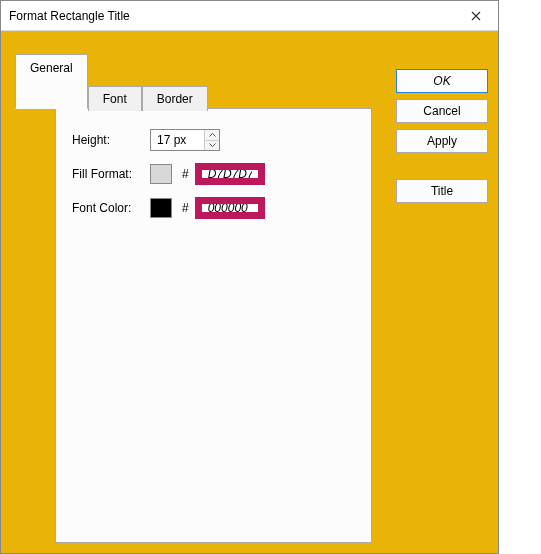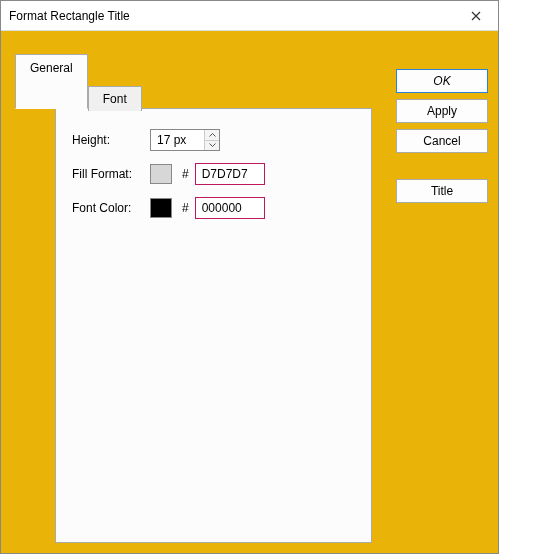--- a/index.html
+++ b/index.html
@@ -19,21 +19,21 @@
 .row { display: flex; align-items: center; margin-bottom: 12px; height: 22px; }
 .row-label { width: 78px; }
 .spinner { display: flex; border: 1px solid #888; background: #fff; height: 22px; width: 70px; }
 .spinner input { border: none; flex: 1; padding: 0 6px; outline: none; width: 40px; }
 .spinner-btns { display: flex; flex-direction: column; width: 15px; border-left: 1px solid #ccc; }
 .spin { flex: 1; display: flex; align-items: center; justify-content: center; cursor: pointer; background: #f4f4f4; }
 .spin + .spin { border-top: 1px solid #ccc; }
 .spin svg { width: 7px; height: 4px; }
 .swatch { width: 22px; height: 20px; border: 1px solid #888; cursor: pointer; }
 .hash { margin: 0 6px 0 10px; }
-.hexinput { border: 1px solid #be185d; background: #fff; height: 22px; width: 70px; padding: 0 6px; outline: none; }
+.hexinput { border: 7px solid #be185d; background: #fff; height: 22px; width: 70px; padding: 0 6px; outline: none; font-style: italic; }
 .right { width: 92px; display: flex; flex-direction: column; gap: 6px; padding-top: 14px; }
 .btn { height: 24px; border: 1px solid #aaa; background: #fdfdfd; cursor: pointer; display: flex; align-items: center; justify-content: center; }
 .btn.primary { border: 1px solid #2a84d6; font-style: italic; }
 .gap { height: 14px; }
 </style>
 </head>
 <body>
 
 <div class="window">
   <div class="titlebar">
@@ -42,20 +42,21 @@
       <svg viewBox="0 0 10 10">
           <path d="M1 1 L9 9 M9 1 L1 9" stroke="#333" stroke-width="1.2" fill="none"></path>
         </svg>
     </div>
   </div>
   <div class="body">
     <div class="left">
       <div class="tabstrip">
         <div class="tab active">General</div>
         <div class="tab">Font</div>
+        <div class="tab">Border</div>
       </div>
       <div class="tabpanel">
         <div class="row">
           <span class="row-label">Height:</span>
           <div class="spinner">
             <input value="17 px" style="">
             <div class="spinner-btns">
               <div class="spin">
                   <svg viewBox="0 0 7 4">
                     <path d="M0.5 3.5 L3.5 0.5 L6.5 3.5" stroke="#555" fill="none"></path>
@@ -78,19 +79,19 @@
         <div class="row">
           <span class="row-label">Font Color:</span>
           <div class="swatch" style="background:#000000"></div>
           <span class="hash">#</span>
           <input class="hexinput" value="000000" style="">
         </div>
       </div>
     </div>
     <div class="right">
       <div class="btn primary">OK</div>
+      <div class="btn">Cancel</div>
       <div class="btn">Apply</div>
-      <div class="btn">Cancel</div>
       <div class="gap"></div>
       <div class="btn">Title</div>
     </div>
   </div>
 </div>
 
 </body></html>

